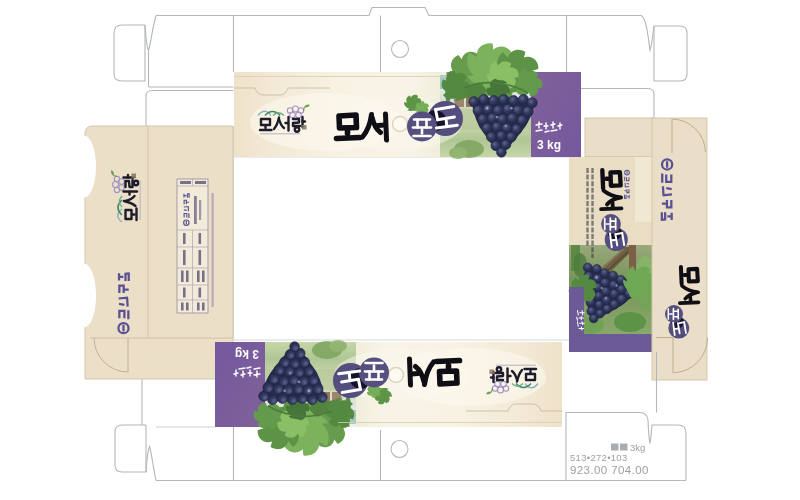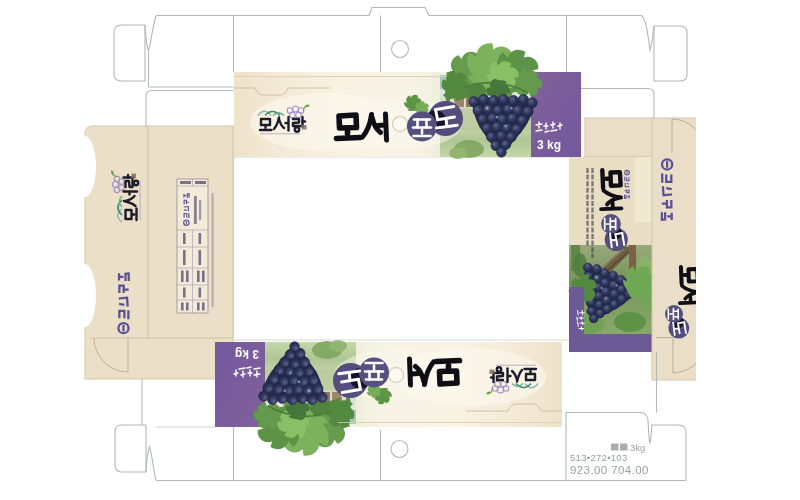--- a/index.html
+++ b/index.html
@@ -1,16 +1,16 @@
 <!DOCTYPE html>
 <html><head>
 <meta charset="utf-8">
 <style>
 html,body{margin:0;padding:0;background:#ffffff;font-family:"Liberation Sans",sans-serif;}
-#page{position:relative;width:696px;height:500px;background:#ffffff;overflow:hidden;}
+#page{position:relative;width:800px;height:500px;background:#ffffff;overflow:hidden;}
 </style>
 </head>
 <body>
 <div id="page">
 <svg width="800" height="500" viewBox="0 0 800 500" xmlns="http://www.w3.org/2000/svg">
 <defs>
   <radialGradient id="berry" cx="0.38" cy="0.35" r="0.75">
     <stop offset="0" stop-color="#5c6590"></stop>
     <stop offset="0.45" stop-color="#333a60"></stop>
     <stop offset="1" stop-color="#1d2340"></stop>

